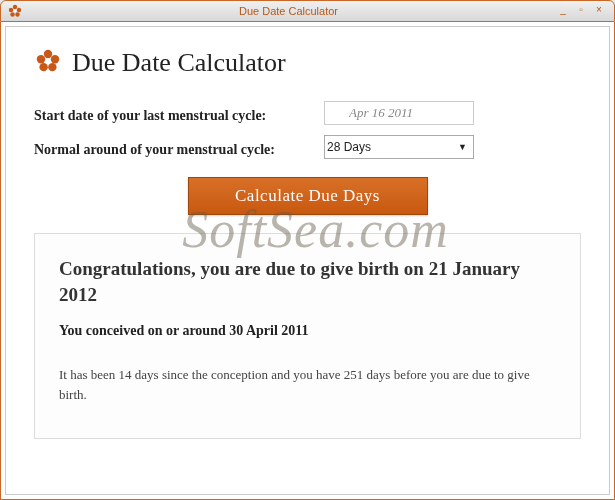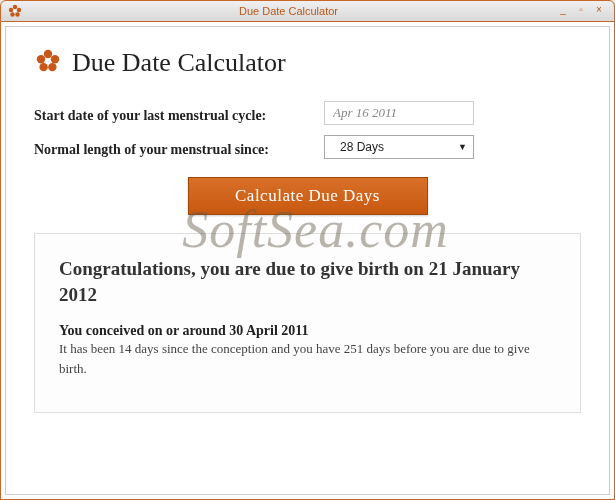--- a/index.html
+++ b/index.html
@@ -94,36 +94,36 @@
     font-size: 14px;
     font-weight: bold;
     color: #222;
     width: 290px;
     margin-top: 6px;
   }
   .text-input {
     width: 150px;
     height: 24px;
     border: 1px solid #ccc;
-    padding: 2px 8px;
+    padding: 2px 24px;
     font-family: Georgia, serif;
     font-size: 13px;
     font-style: italic;
     color: #888;
     background: #fff;
   }
   .select-wrap {
     position: relative;
     width: 150px;
     height: 24px;
     border: 1px solid #aaa;
     background: #fff;
     display: flex;
     align-items: center;
-    padding-left: 15px;
+    padding-left: 2px;
     font-family: sans-serif;
     font-size: 12px;
     color: #222;
   }
   .select-wrap .caret {
     position: absolute;
     right: 6px;
     font-size: 9px;
     color: #222;
   }
@@ -156,20 +156,21 @@
   }
   .result-box .conceived {
     font-size: 14px;
     font-weight: bold;
     color: #222;
   }
   .result-box .supporting {
     font-size: 13px;
     color: #444;
     line-height: 1.5;
+    margin-top: 26px;
   }
   .watermark {
     position: absolute;
     top: 200px;
     width: 100%;
     left: 8px;
     text-align: center;
     font-family: "Times New Roman", serif;
     font-style: italic;
     font-size: 52px;
@@ -224,21 +225,21 @@
       </span>
       <h1>Due Date Calculator</h1>
     </div>
 
     <div class="form-row">
       <label>Start date of your last menstrual cycle:</label>
       <input class="text-input" type="text" value="Apr 16 2011" style="">
     </div>
 
     <div class="form-row">
-      <label>Normal length of your menstrual since:</label>
+      <label>Normal around of your menstrual cycle:</label>
       <div class="select-wrap">
         <span>28 Days</span>
         <span class="caret">▼</span>
       </div>
     </div>
 
     <button class="calc-button">Calculate Due Days</button>
 
     <div class="result-box">
       <h2>Congratulations, you are due to give birth on 21 January 2012</h2>

